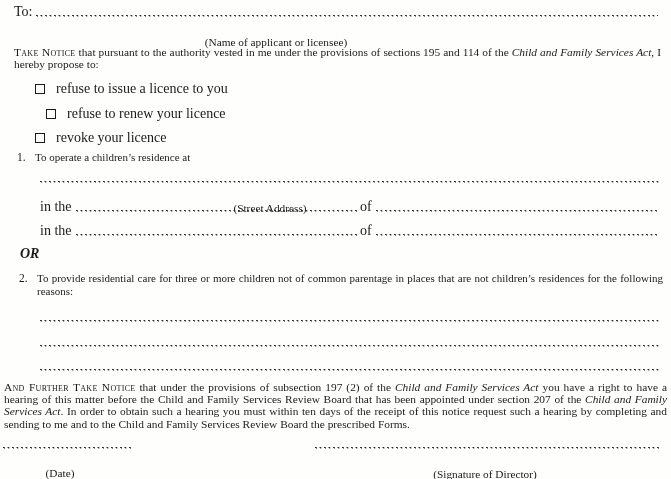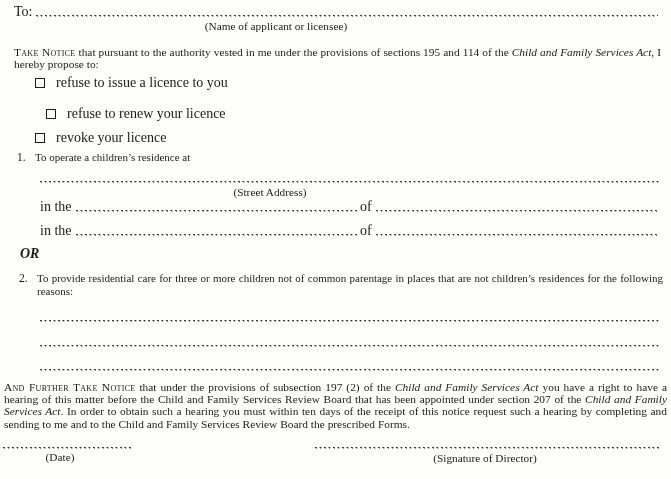--- a/index.html
+++ b/index.html
@@ -27,21 +27,21 @@
   }
   .dots-solo {
     height: 3px;
     background-image: radial-gradient(circle at 1.2px 1.6px, #2a2a2a 0.85px, rgba(0,0,0,0) 1.05px);
     background-size: 4.5px 3px;
     background-repeat: repeat-x;
     background-position: left bottom;
   }
 
   .lbl { font-size: 14px; line-height: 13px; white-space: nowrap; }
-  .caption { font-size: 11.3px; text-align: center; }
+  .caption { font-size: 11.3px; text-align: center; margin-top: 16px; }
 
   .para { font-size: 11.4px; line-height: 12.2px; text-align: justify; }
   .sc { font-variant: small-caps; letter-spacing: 0.3px; }
   .it { font-style: italic; }
 
   .checkrow { display: flex; align-items: center; gap: 11px; }
   .checkbox {
     display: inline-block;
     width: 8px; height: 8px;
     border: 1.4px solid #1a1a1a;
@@ -60,21 +60,21 @@
   <div class="abs row" style="left:14px; right:11px; top:5px;">
     <span class="lbl">To:</span>
     <span class="dots"></span>
   </div>
   <div class="abs caption" style="left:176px; top:20px; width:200px;">(Name of applicant or licensee)</div>
 
   <div class="abs para" style="left:14px; top:46px; width:647px;">
     <span class="sc">Take Notice</span><span> that pursuant to the authority vested in me under the provisions of sections 195 and 114 of the </span><span class="it">Child and Family Services Act</span><span>, I hereby propose to:</span>
   </div>
 
-  <div class="abs checkrow" style="left:35px; top:76px;">
+  <div class="abs checkrow" style="left:35px; top:82px;">
     <span class="checkbox"></span>
     <span class="lbl">refuse to issue a licence to you</span>
   </div>
   <div class="abs checkrow" style="left:35px; top:107px;margin-left:11px;">
     <span class="checkbox"></span>
     <span class="lbl">refuse to renew your licence</span>
   </div>
   <div class="abs checkrow" style="left:35px; top:131px;">
     <span class="checkbox"></span>
     <span class="lbl">revoke your licence</span>

